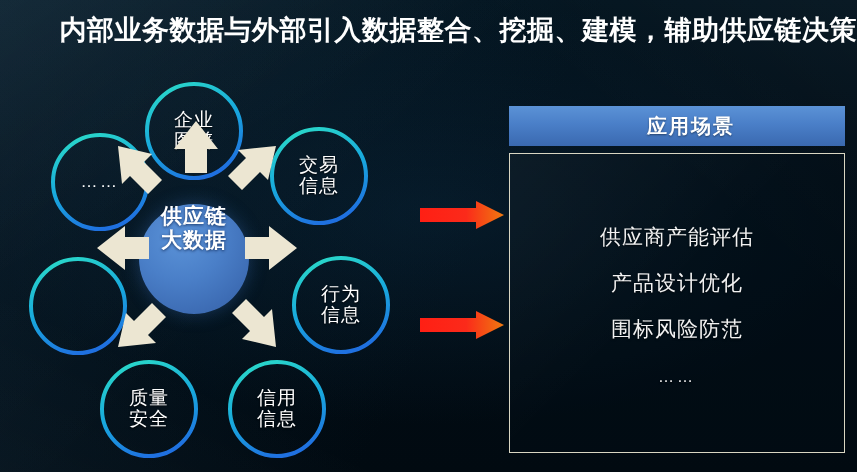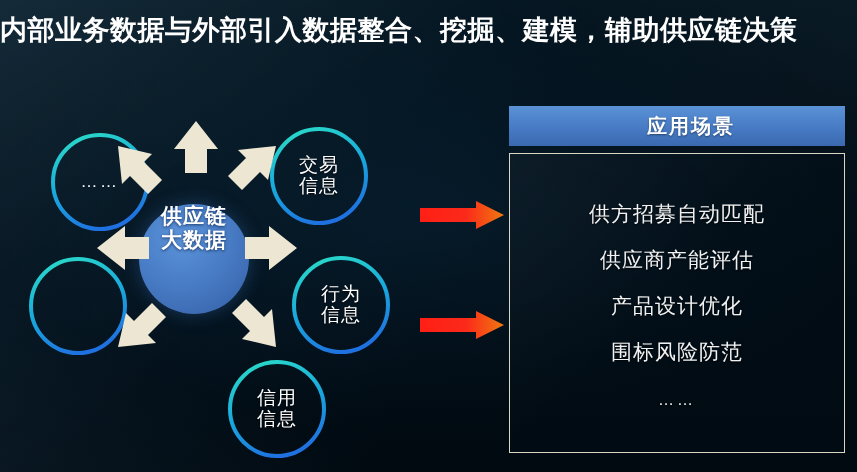--- a/index.html
+++ b/index.html
@@ -31,21 +31,21 @@
       linear-gradient(150deg, rgba(255,255,255,0.030) 0%, rgba(255,255,255,0) 30%),
       linear-gradient(-140deg, rgba(255,255,255,0.022) 0%, rgba(255,255,255,0) 28%),
       linear-gradient(25deg, rgba(255,255,255,0.018) 0%, rgba(255,255,255,0) 22%);
     pointer-events: none;
   }
   .title {
     position: absolute;
     left: 0;
     top: 12px;
     width: 857px;
-    text-align: left;
+    text-align: right;
     color: #ffffff;
     font-size: 27px;
     font-weight: bold;
     letter-spacing: 0.5px;
     white-space: nowrap;
     z-index: 6;
   }
 
   
   .cluster {
@@ -190,20 +190,35 @@
       <path d="M4 4 L38 12 L30 20 L48 38 L34 52 L16 34 L8 42 Z" fill="#ece6d2"></path>
     </svg>
 
     <div class="center" style="left:121px; top:126px; width:110px; height:110px;">
       <span>
         <span>供应链</span><br>
         <span>大数据</span>
       </span>
     </div>
 
+    <div class="node" style="left:125px; top:2px; width:102px; height:102px;">
+      <svg class="ring" viewBox="0 0 102 102">
+        <defs>
+            <linearGradient id="g1" x1="0.15" y1="0" x2="0.6" y2="1">
+          <stop offset="0%" stop-color="#2ad9c8"></stop>
+              <stop offset="52%" stop-color="#18a8dd"></stop>
+              <stop offset="100%" stop-color="#1f70e0"></stop>
+        </linearGradient>
+          </defs>
+        <circle cx="51" cy="51" r="47" fill="none" stroke="url(#g1)" stroke-width="4"></circle>
+      </svg>
+      <span class="label">
+        <span>企业</span><br><span>图谱</span>
+      </span>
+    </div>
 
     <div class="node" style="left:250px; top:47px; width:102px; height:102px;">
       <svg class="ring" viewBox="0 0 102 102">
         <defs>
             <linearGradient id="g2" x1="0.2" y1="0" x2="0.55" y2="1">
           <stop offset="0%" stop-color="#2ad9c8"></stop>
               <stop offset="52%" stop-color="#18a8dd"></stop>
               <stop offset="100%" stop-color="#1f70e0"></stop>
         </linearGradient>
           </defs>
@@ -239,20 +254,35 @@
               <stop offset="100%" stop-color="#1f70e0"></stop>
         </linearGradient>
           </defs>
         <circle cx="51" cy="51" r="47" fill="none" stroke="url(#g4)" stroke-width="4"></circle>
       </svg>
       <span class="label">
         <span>信用</span><br><span>信息</span>
       </span>
     </div>
 
+    <div class="node" style="left:80px; top:280px; width:102px; height:102px;">
+      <svg class="ring" viewBox="0 0 102 102">
+        <defs>
+            <linearGradient id="g5" x1="0.2" y1="0" x2="0.55" y2="1">
+          <stop offset="0%" stop-color="#2ad9c8"></stop>
+              <stop offset="52%" stop-color="#18a8dd"></stop>
+              <stop offset="100%" stop-color="#1f70e0"></stop>
+        </linearGradient>
+          </defs>
+        <circle cx="51" cy="51" r="47" fill="none" stroke="url(#g5)" stroke-width="4"></circle>
+      </svg>
+      <span class="label">
+        <span>质量</span><br><span>安全</span>
+      </span>
+    </div>
 
     <div class="node" style="left:9px; top:177px; width:102px; height:102px;">
       <svg class="ring" viewBox="0 0 102 102">
         <defs>
             <linearGradient id="g6" x1="0.2" y1="0" x2="0.55" y2="1">
           <stop offset="0%" stop-color="#2ad9c8"></stop>
               <stop offset="52%" stop-color="#18a8dd"></stop>
               <stop offset="100%" stop-color="#1f70e0"></stop>
         </linearGradient>
           </defs>
@@ -296,21 +326,20 @@
     </linearGradient>
       </defs>
     <path d="M0 7 L56 7 L56 0 L84 14 L56 28 L56 21 L0 21 Z" fill="url(#ra2)"></path>
   </svg>
 
   <div class="panel">
     <div class="panel-header">
       <span>应用场景</span>
     </div>
     <div class="panel-body">
-      <div class="panel-item">供方招募自动匹配</div>
       <div class="panel-item">供应商产能评估</div>
       <div class="panel-item">产品设计优化</div>
       <div class="panel-item">围标风险防范</div>
       <div class="panel-item ellipsis">……</div>
     </div>
   </div>
 
 </div>
 
 </body></html>

